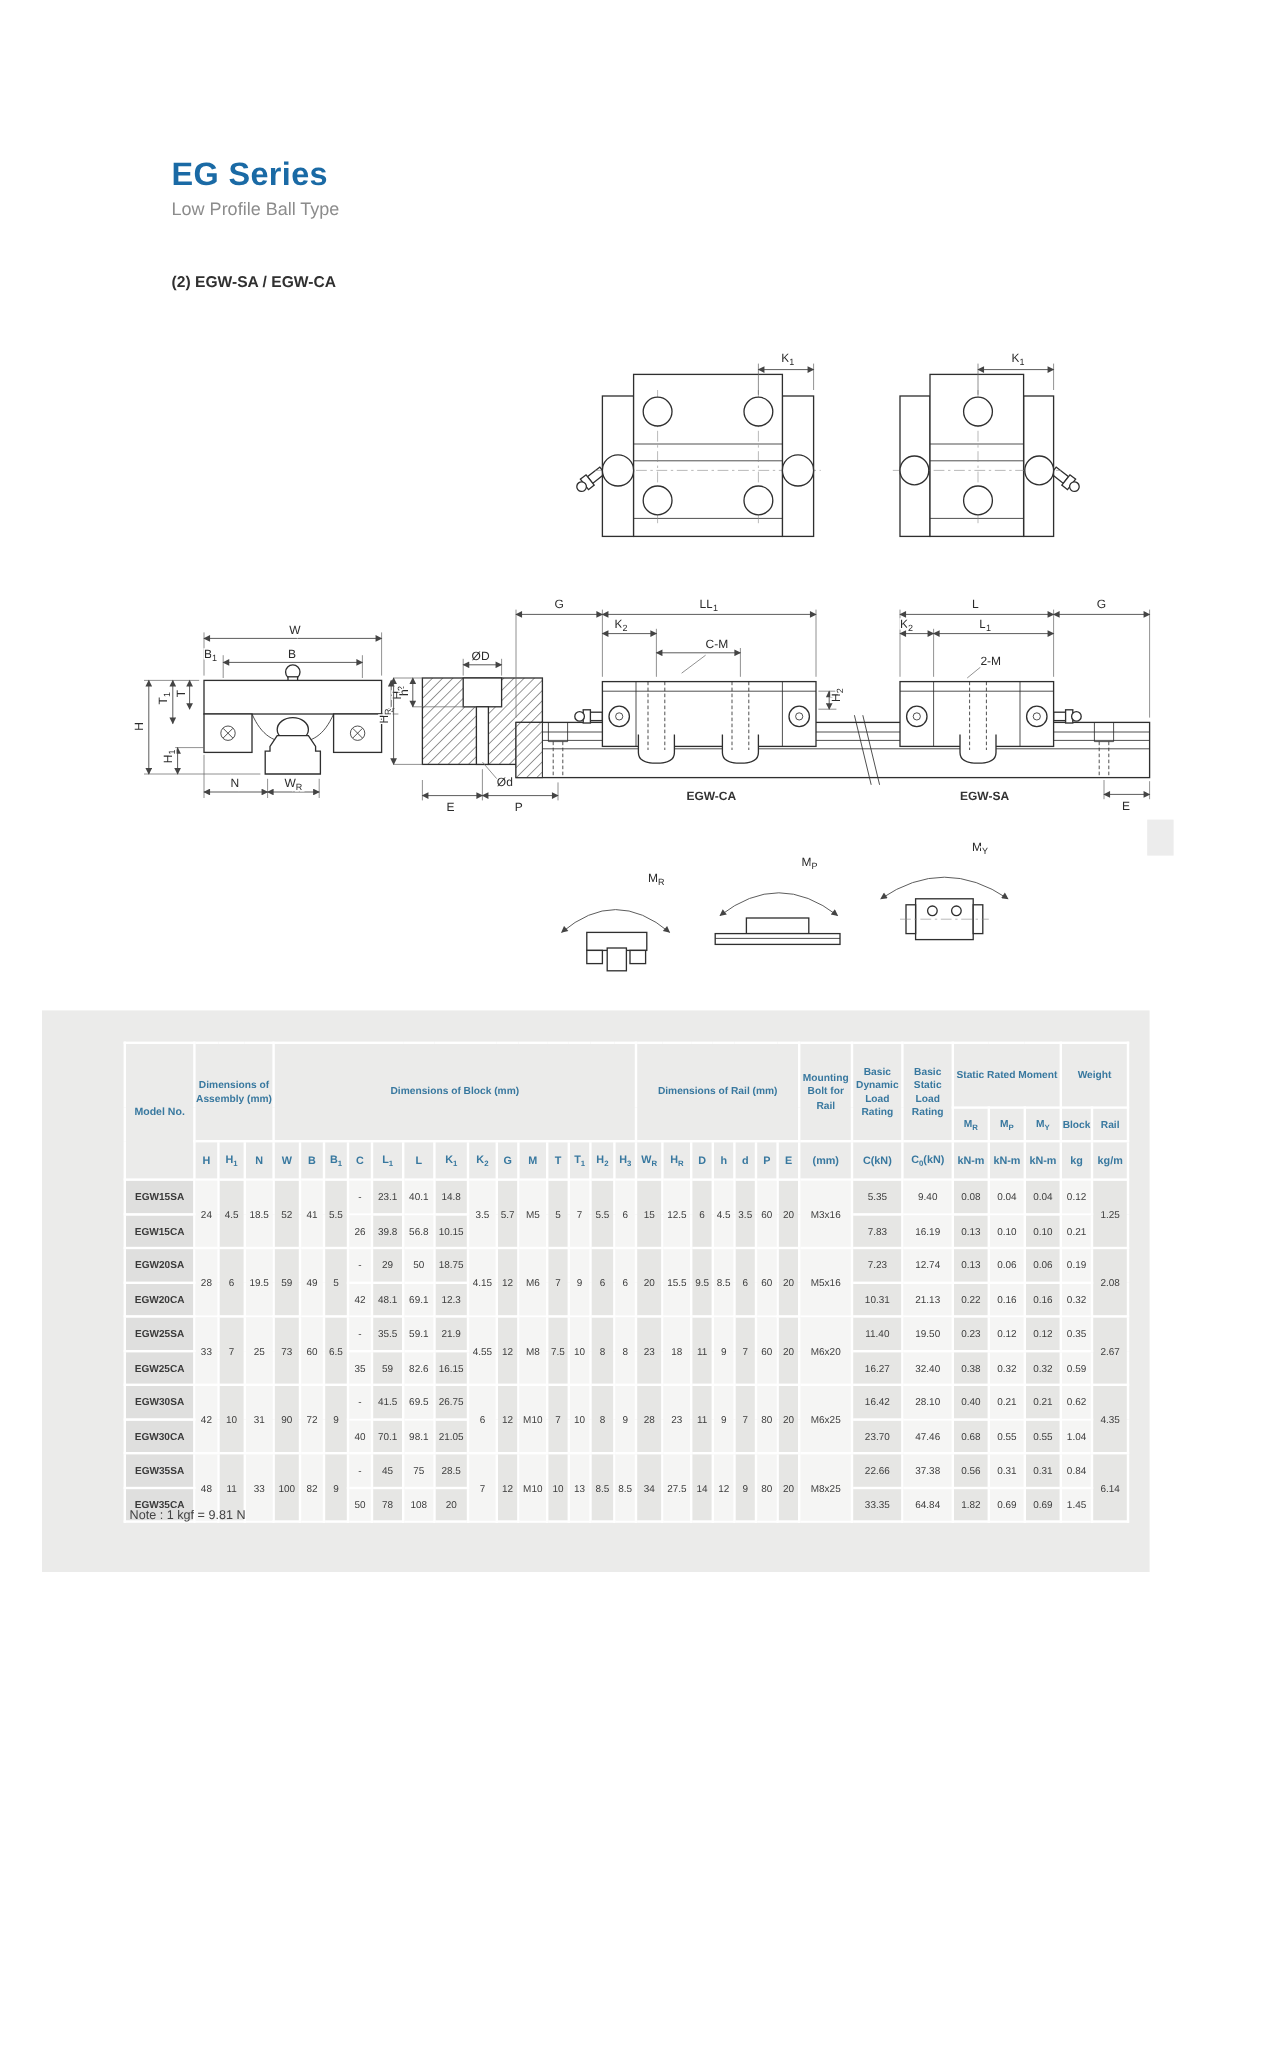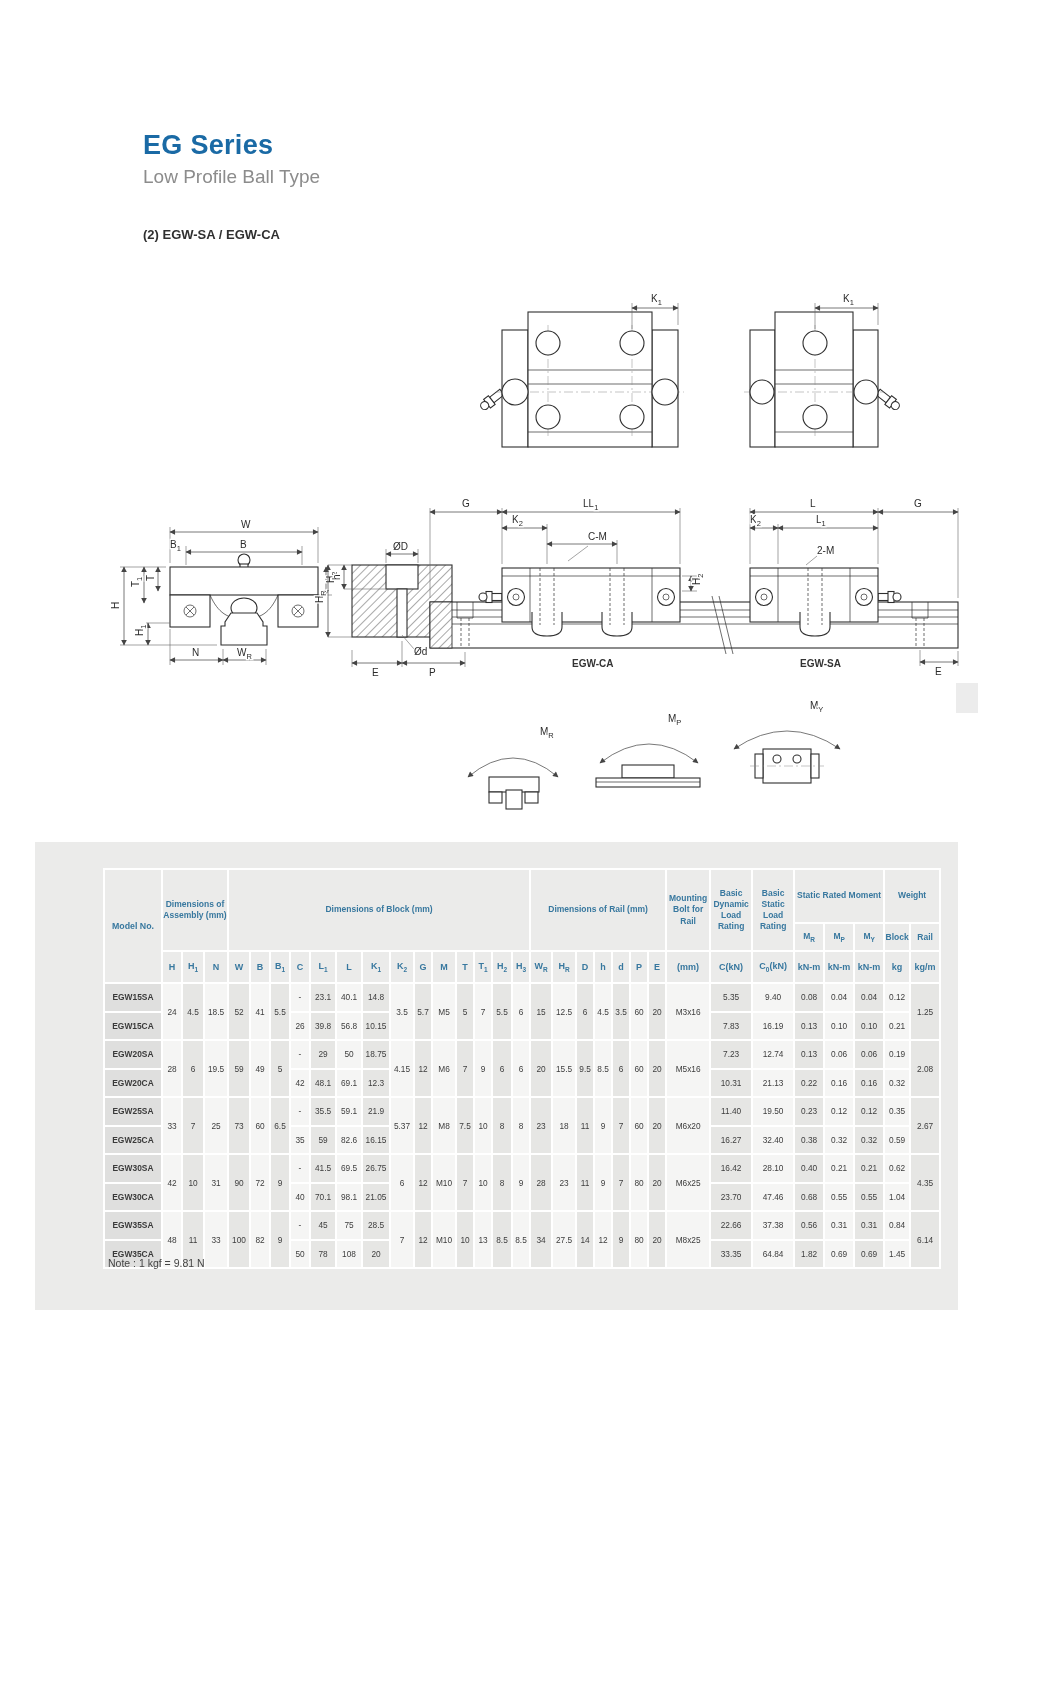--- a/index.html
+++ b/index.html
@@ -1,20 +1,20 @@
 <!DOCTYPE html>
 <html><head>
 <meta charset="utf-8">
 <style>
   html,body{margin:0;padding:0;background:#fff;}
   .page{position:relative;width:1060px;height:1450px;background:#ffffff;overflow:hidden;
         font-family:"Liberation Sans",sans-serif;}
   
   .series-title{position:absolute;left:143px;top:130px;font-size:27px;font-weight:bold;color:#1a6aa5;letter-spacing:.3px;}
-  .series-subtitle{position:absolute;left:143px;top:166px;font-size:19px;color:#8c8c8c;}
+  .series-subtitle{position:absolute;left:143px;top:166px;font-size:15px;color:#8c8c8c;}
   .section-heading{position:absolute;left:143px;top:227px;font-size:13px;font-weight:bold;color:#303030;}
   
   .drawings{position:absolute;left:100px;top:265px;}
   .ol{stroke:#2f2f2f;stroke-width:1.1;fill:#fff;}
   .tl{stroke:#2f2f2f;stroke-width:.7;fill:none;}
   .dsh{stroke:#2f2f2f;stroke-width:.7;fill:none;stroke-dasharray:3 2;}
   .cln{stroke:#8a8a8a;stroke-width:.5;fill:none;stroke-dasharray:9 3 2 3;}
   .dim{stroke:#555;stroke-width:.8;fill:none;}
   .ext{stroke:#666;stroke-width:.6;fill:none;}
   .dl{font-family:"Liberation Sans",sans-serif;font-size:10px;fill:#2b2b2b;
@@ -518,21 +518,21 @@
               <td class="cl" rowspan="2">33</td>
               <td class="cs" rowspan="2">7</td>
               <td class="cl" rowspan="2">25</td>
               <td class="cs" rowspan="2">73</td>
               <td class="cl" rowspan="2">60</td>
               <td class="cs" rowspan="2">6.5</td>
               <td class="cl">-</td>
               <td class="cs">35.5</td>
               <td class="cl">59.1</td>
               <td class="cs">21.9</td>
-              <td class="cl" rowspan="2">5.37</td>
+              <td class="cl" rowspan="2">4.55</td>
               <td class="cs" rowspan="2">12</td>
               <td class="cl" rowspan="2">M8</td>
               <td class="cs" rowspan="2">7.5</td>
               <td class="cl" rowspan="2">10</td>
               <td class="cs" rowspan="2">8</td>
               <td class="cl" rowspan="2">8</td>
               <td class="cs" rowspan="2">23</td>
               <td class="cl" rowspan="2">18</td>
               <td class="cs" rowspan="2">11</td>
               <td class="cl" rowspan="2">9</td>

